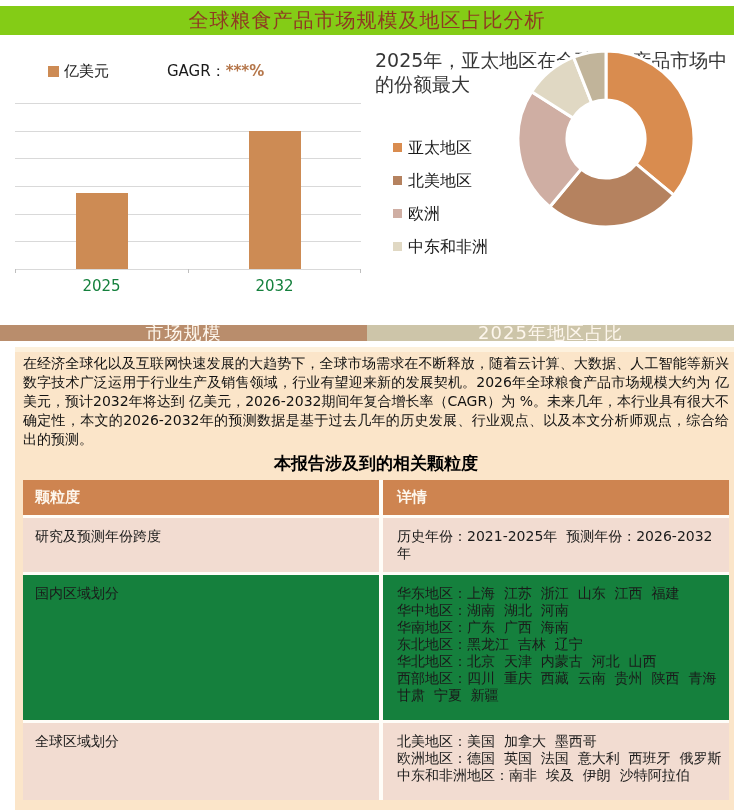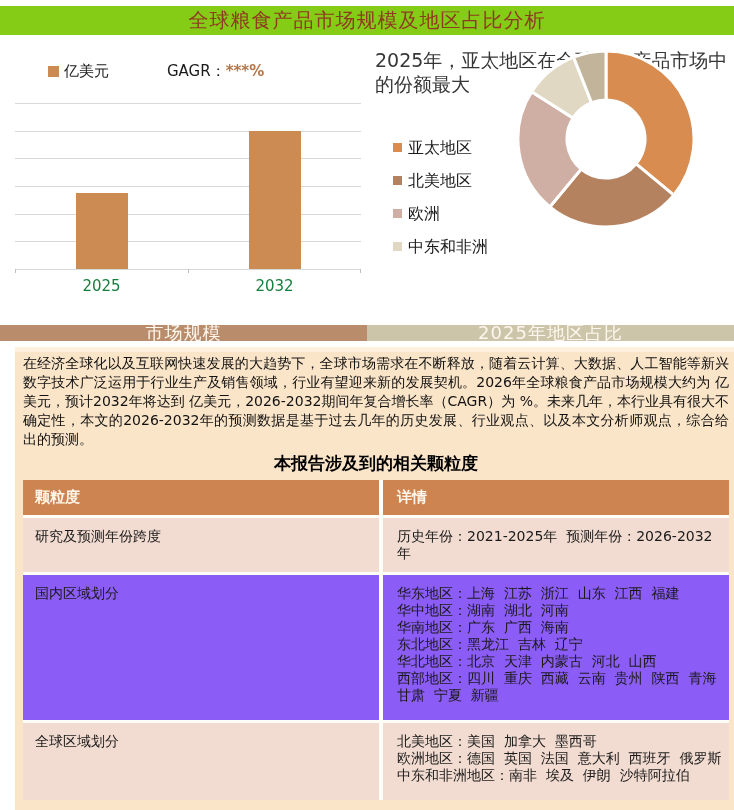--- a/index.html
+++ b/index.html
@@ -52,21 +52,21 @@
 
   .gtable{margin:5px 8px 0 8px;background:#FFFDF8;}
   .g-row{display:flex;margin-bottom:3px;justify-content:center;}
   .g-row:last-child{margin-bottom:0;}
   .g-cell{font-size:14px;line-height:17px;}
   .g-col1{width:356px;flex:0 0 356px;padding:10px 6px 10px 12px;box-sizing:border-box;margin-right:4px;}
   .g-col2{flex:1;padding:10px 6px 10px 14px;box-sizing:border-box;}
   .g-head .g-cell{background:#CE8450;color:#FDF6EC;font-weight:bold;font-size:15px;
                   padding-top:9px;padding-bottom:9px;}
   .row-dark .g-cell{background:#F2DCD1;}
-  .row-light .g-cell{background:#8b5cf6;}
+  .row-light .g-cell{background:#15803d;}
   .row-pad .g-cell{padding-bottom:16px;}
   .detail-line{white-space:pre-wrap;}
 </style>
 </head>
 <body>
 
 <div class="page">
 
   <div class="title-bar">
     <h1>全球粮食产品市场规模及地区占比分析</h1>

